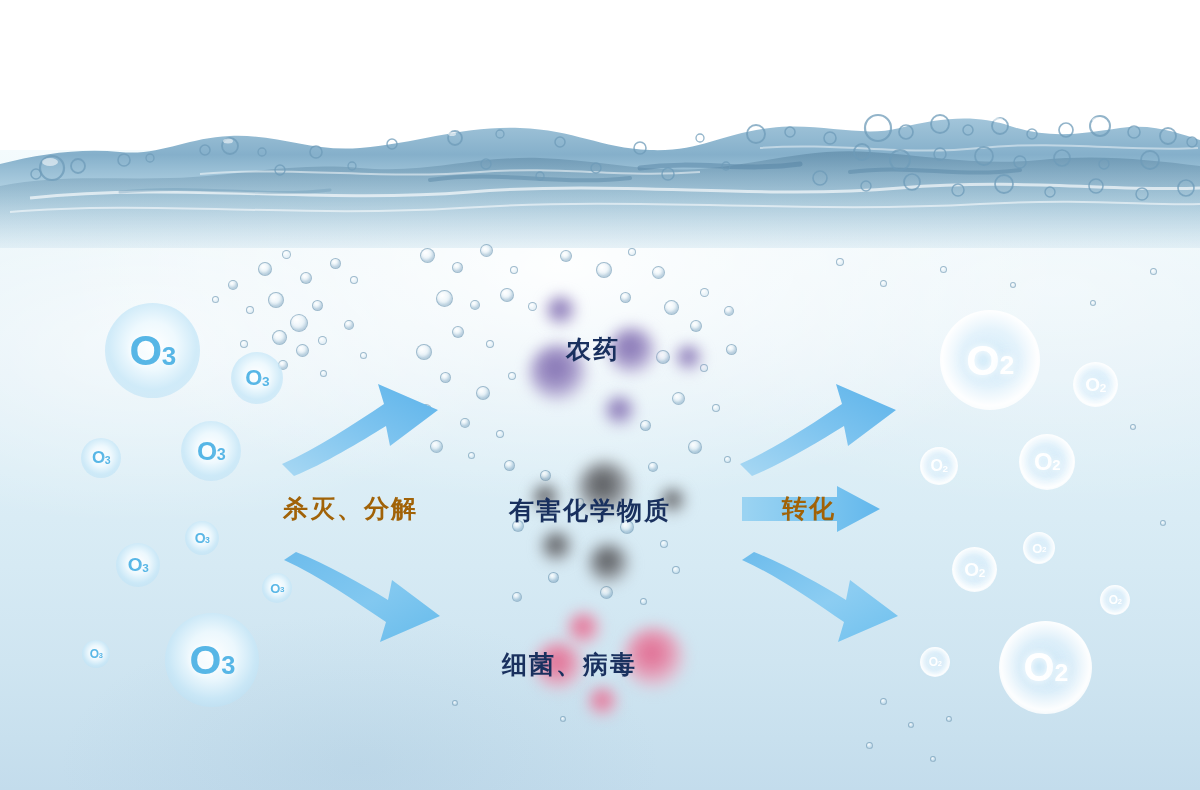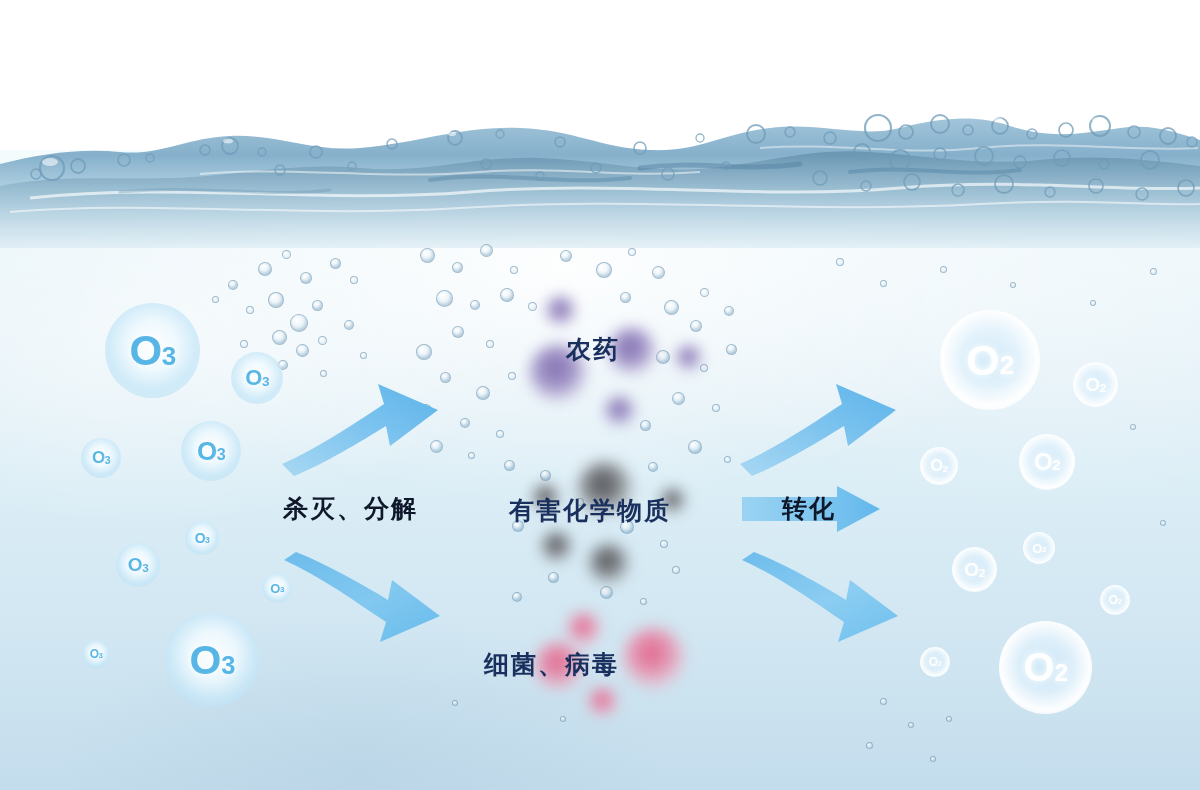--- a/index.html
+++ b/index.html
@@ -115,21 +115,21 @@
 
   
   .cn-label{
     position:absolute;
     color:#19305e;
     font-weight:bold;
     white-space:nowrap;
     font-family:"DejaVu Sans","Liberation Sans",sans-serif;
     letter-spacing:2px;
   }
-  .cn-label.on-arrow{color:#0f172a;}
+  .cn-label.on-arrow{color:#a16207;}
 
   
   .arrow{position:absolute;pointer-events:none;}
   .arrow svg{display:block;overflow:visible;}
 </style>
 </head>
 <body>
 
 <div id="stage">
 
@@ -421,21 +421,21 @@
       <div class="blob chemical" style="left: 577px; top: 461px; width: 56px; height: 56px;"></div>
       <div class="blob chemical" style="left: 532px; top: 484px; width: 28px; height: 28px;"></div>
       <div class="blob chemical" style="left: 660px; top: 488px; width: 26px; height: 26px;"></div>
       <div class="blob chemical" style="left: 541px; top: 531px; width: 32px; height: 32px;"></div>
       <div class="blob chemical" style="left: 588px; top: 543px; width: 42px; height: 42px;"></div>
       <div class="cn-label" style="left: 509px; top: 494px; font-size: 25px;">有害化学物质</div>
       <div class="blob germ" style="left: 534px; top: 641px; width: 50px; height: 50px;"></div>
       <div class="blob germ" style="left: 567px; top: 612px; width: 34px; height: 34px;"></div>
       <div class="blob germ" style="left: 623px; top: 627px; width: 62px; height: 62px;"></div>
       <div class="blob germ" style="left: 588px; top: 687px; width: 30px; height: 30px;"></div>
-      <div class="cn-label" style="left: 484px; top: 648px; font-size: 25px;">细菌、病毒</div>
+      <div class="cn-label" style="left: 502px; top: 648px; font-size: 25px;">细菌、病毒</div>
     </div>
 
   <div class="arrow" style="left:278px;top:372px">
     <svg width="170" height="110" viewBox="0 0 170 110">
       <defs>
         <linearGradient id="agUL" x1="0" y1="1" x2="1" y2="0">
           <stop offset="0%" stop-color="#a8d8f3"></stop>
           <stop offset="55%" stop-color="#7cc3ef"></stop>
           <stop offset="100%" stop-color="#5cb3ea"></stop>
         </linearGradient>

